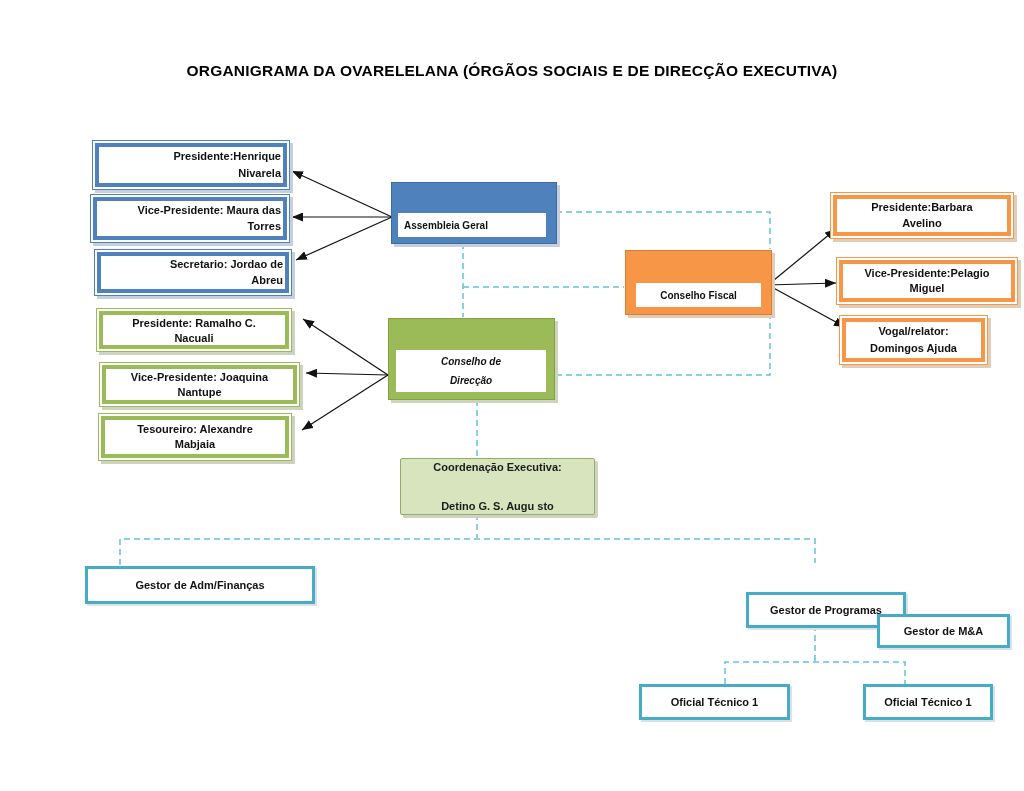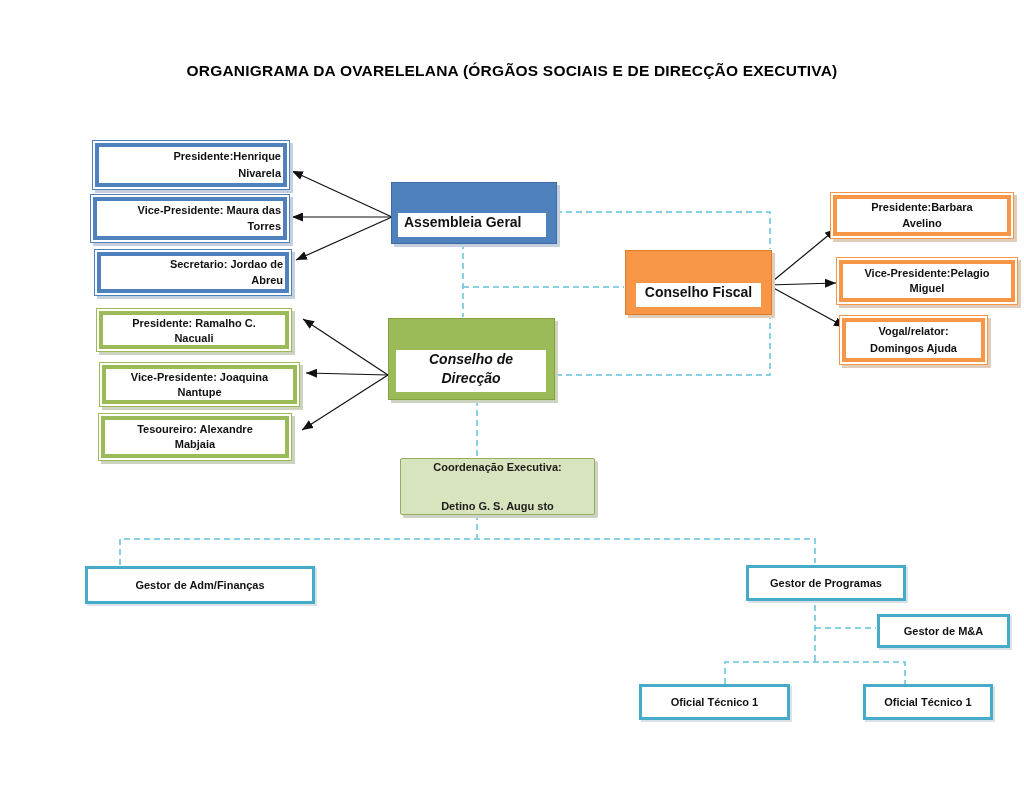--- a/index.html
+++ b/index.html
@@ -21,22 +21,22 @@
   .c-orange{border:1px solid #f79646;box-shadow:3px 3px 0 0 #e0cdb9;}
   .c-orange .frame{border-color:#f79646;}
   .c-green{border:1px solid #9bbb59;box-shadow:3px 3px 0 0 #ccd4c0;}
   .c-green .frame{border-color:#9bbb59;}
 
   
   .main{position:absolute;}
   .main.blue{background:#4f81bd;border:1px solid #3d6ba3;box-shadow:3px 3px 0 0 #c6cfdd;}
   .main.orange{background:#f79646;border:1px solid #d97d2e;box-shadow:3px 3px 0 0 #e0cdb9;}
   .main.green{background:#9bbb59;border:1px solid #83a13f;box-shadow:3px 3px 0 0 #ccd4c0;font-style:italic;}
-  .band{position:absolute;background:#fff;display:flex;flex-direction:column;
-        font-weight:700;font-size:14px;line-height:19px;}
+  .band{position:absolute;background:#fff;display:flex;flex-direction:column;justify-content:center;
+        font-weight:700;font-size:10px;line-height:19px;}
   .band.left{align-items:flex-start;padding-left:6px;}
   .band.center{align-items:center;text-align:center;}
 
   
   .coord{position:absolute;background:#d7e4bd;border:1px solid #94ad64;border-radius:2px;
          box-shadow:3px 3px 0 0 #cdd2c4;display:flex;flex-direction:column;justify-content:center;
          align-items:center;text-align:center;font-weight:700;font-size:11px;line-height:17px;color:#1c1c1c;gap:22px;}
 
   
   .teal{position:absolute;background:#fff;border:3px solid #45abc7;box-shadow:2px 2px 0 0 #dbe2e7;
@@ -158,21 +158,21 @@
   </div>
 
   <div class="coord" style="left:400px;top:458px;width:193px;height:55px">
     <span>Coordenação Executiva:</span>
     <span>Detino G. S. Augu sto</span>
   </div>
 
   <div class="teal" style="left:85px;top:566px;width:224px;height:32px">
     <span>Gestor de Adm/Finanças</span>
   </div>
-  <div class="teal" style="left:746px;top:565px;width:154px;height:30px">
+  <div class="teal" style="left:746px;top:592px;width:154px;height:30px">
     <span>Gestor de Programas</span>
   </div>
   <div class="teal" style="left:877px;top:614px;width:127px;height:28px">
     <span>Gestor de M&amp;A</span>
   </div>
   <div class="teal" style="left:639px;top:684px;width:145px;height:30px">
     <span>Oficial Técnico 1</span>
   </div>
   <div class="teal" style="left:863px;top:684px;width:124px;height:30px">
     <span>Oficial Técnico 1</span>

